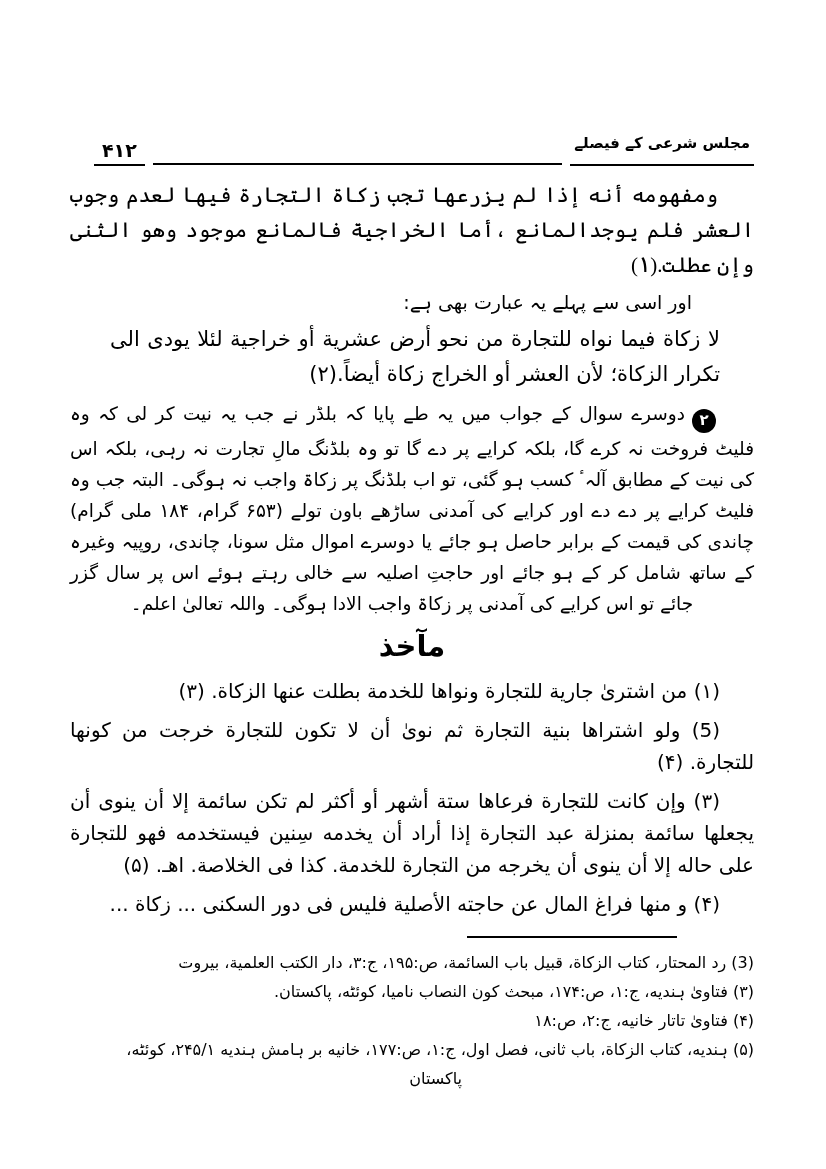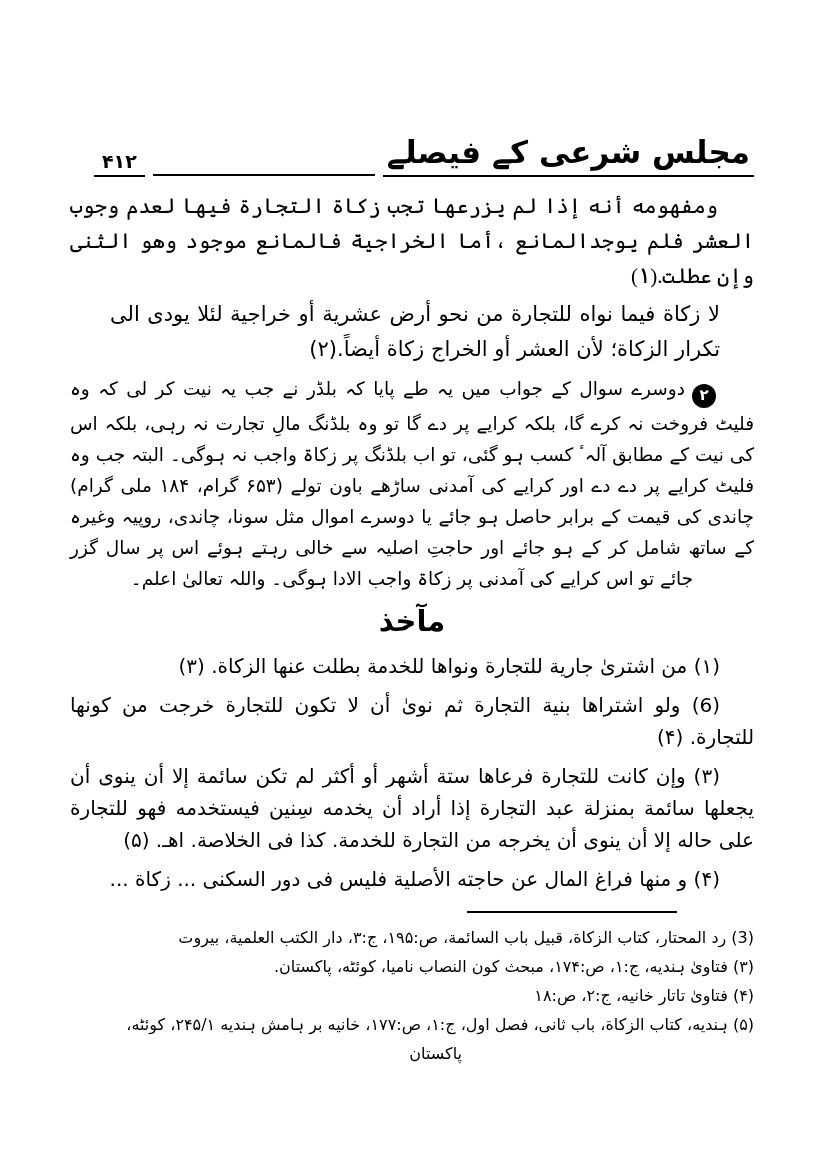--- a/index.html
+++ b/index.html
@@ -37,24 +37,24 @@
   }
   .header-rule {
     flex: 1;
     border-bottom: 2px solid #000;
     margin: 0 8px;
     height: 0;
     transform: translateY(-1px);
   }
   .book-title {
     direction: rtl;
-    font-size: 31px;
+    font-size: 15px;
     font-weight: bold;
     border-bottom: 2px solid #000;
-    padding: 0 4px 5px;
+    padding: 0 4px 12px;
   }
   
   .ar {
     font-size: 21px;
     line-height: 35px;
     text-align: justify;
     margin: 0 0 3px;
   }
   .indent { text-indent: 36px; font-family: Liberation Serif, serif; }
   .ur-intro {
@@ -129,30 +129,31 @@
   <header class="header">
     <span class="pagenum">۴۱۲</span>
     <span class="header-rule"></span>
     <span class="book-title">مجلس شرعی کے فیصلے</span>
   </header>
 
   <main>
 
     <p class="ar indent">ومفهومه أنه إذا لم يزرعها تجب زكاة التجارة فيها لعدم وجوب العشر فلم يوجدالمانع ،أما الخراجية فالمانع موجود وهو الثنى وإن عطلت.(١)</p>
 
+    <p class="ur-intro">اور اسی سے پہلے یہ عبارت بھی ہے:</p>
 
     <p class="ar ar-quote">لا زكاة فيما نواه للتجارة من نحو أرض عشرية أو خراجية لئلا يودى الى تكرار الزكاة؛ لأن العشر أو الخراج زكاة أيضاً.(٢)</p>
 
     <p class="ur-answer"><span class="badge">۲</span><span>دوسرے سوال کے جواب میں یہ طے پایا کہ بلڈر نے جب یہ نیت کر لی کہ وہ فلیٹ فروخت نہ کرے گا، بلکہ کرایے پر دے گا تو وہ بلڈنگ مالِ تجارت نہ رہی، بلکہ اس کی نیت کے مطابق آلہٴ کسب ہو گئی، تو اب بلڈنگ پر زکاۃ واجب نہ ہوگی۔ البتہ جب وہ فلیٹ کرایے پر دے دے اور کرایے کی آمدنی ساڑھے باون تولے (۶۵۳ گرام، ۱۸۴ ملی گرام) چاندی کی قیمت کے برابر حاصل ہو جائے یا دوسرے اموال مثل سونا، چاندی، روپیہ وغیرہ کے ساتھ شامل کر کے ہو جائے اور حاجتِ اصلیہ سے خالی رہتے ہوئے اس پر سال گزر جائے تو اس کرایے کی آمدنی پر زکاۃ واجب الادا ہوگی۔ واللہ تعالیٰ اعلم۔</span></p>
 
     <h2 class="sources-heading">مآخذ</h2>
 
     <div>
       <p class="ar item">(۱) من اشترىٰ جارية للتجارة ونواها للخدمة بطلت عنها الزكاة. (۳)</p>
-      <p class="ar item">(6) ولو اشتراها بنية التجارة ثم نوىٰ أن لا تكون للتجارة خرجت من كونها للتجارة. (۴)</p>
+      <p class="ar item">(5) ولو اشتراها بنية التجارة ثم نوىٰ أن لا تكون للتجارة خرجت من كونها للتجارة. (۴)</p>
       <p class="ar item">(۳) وإن كانت للتجارة فرعاها ستة أشهر أو أكثر لم تكن سائمة إلا أن ينوى أن يجعلها سائمة بمنزلة عبد التجارة إذا أراد أن يخدمه سِنين فيستخدمه فهو للتجارة على حاله إلا أن ينوى أن يخرجه من التجارة للخدمة. كذا فى الخلاصة. اهـ. (۵)</p>
       <p class="ar item">(۴) و منها فراغ المال عن حاجته الأصلية فليس فى دور السكنى ... زكاة ...</p>
     </div>
 
     <div class="fn-sep"></div>
 
     <div>
       <p class="footnote">(3) رد المحتار، کتاب الزکاة، قبیل باب السائمة، ص:۱۹۵، ج:۳، دار الکتب العلمیة، بیروت</p>
       <p class="footnote">(۳) فتاویٰ ہندیه، ج:۱، ص:۱۷۴، مبحث کون النصاب نامیا، کوئٹه، پاکستان.</p>
       <p class="footnote">(۴) فتاویٰ تاتار خانیه، ج:۲، ص:۱۸</p>

